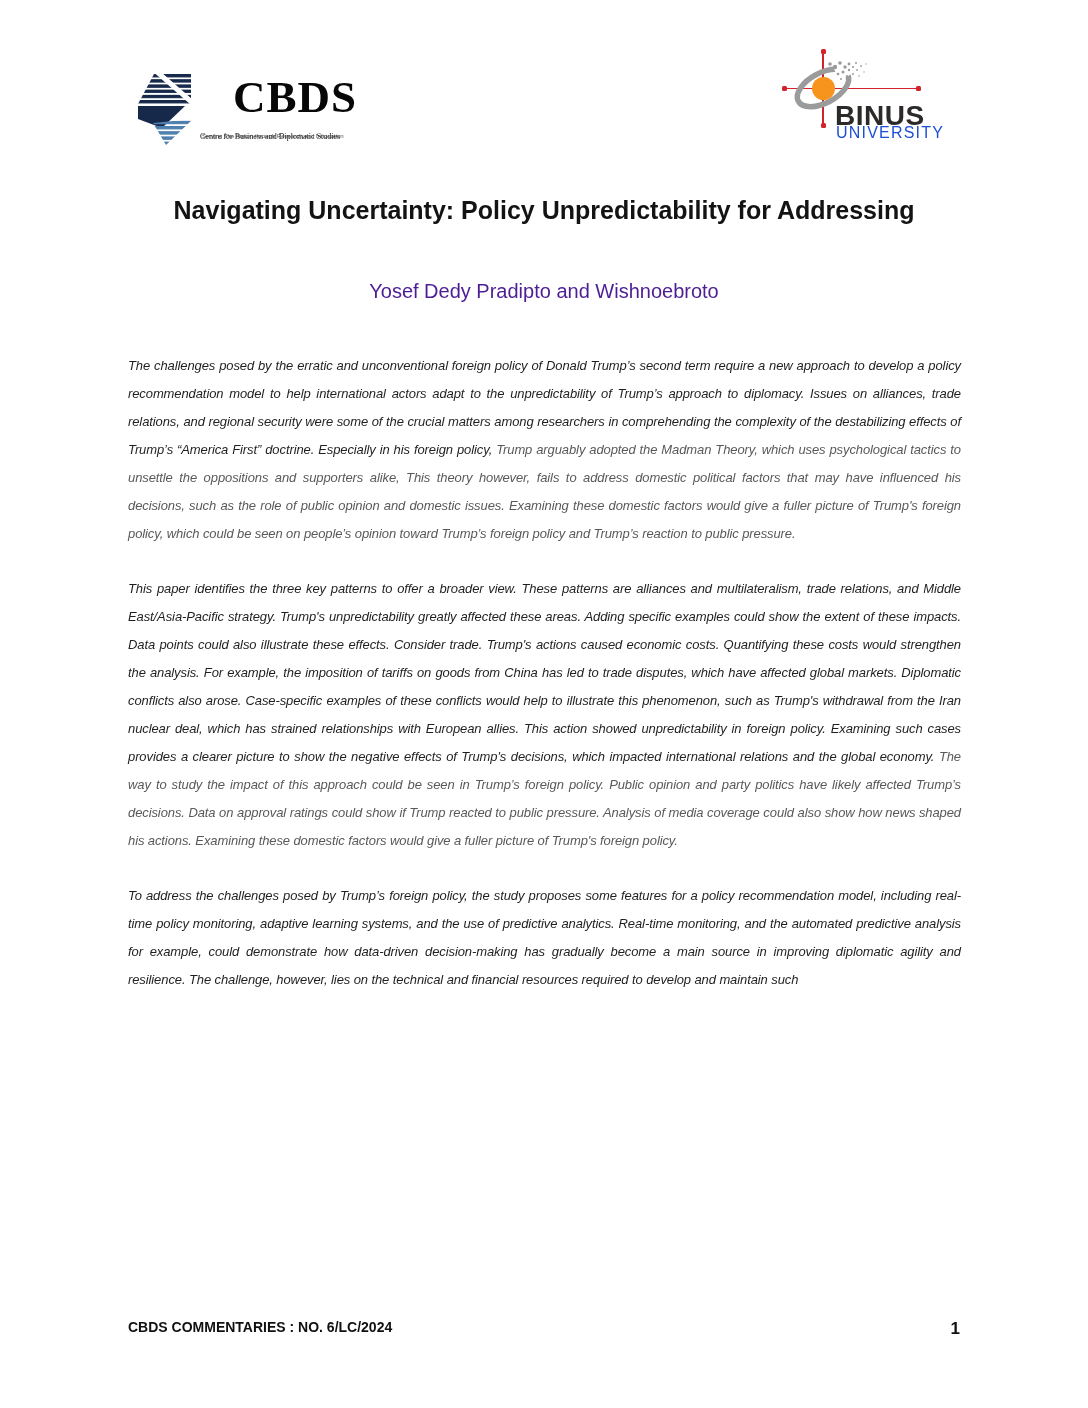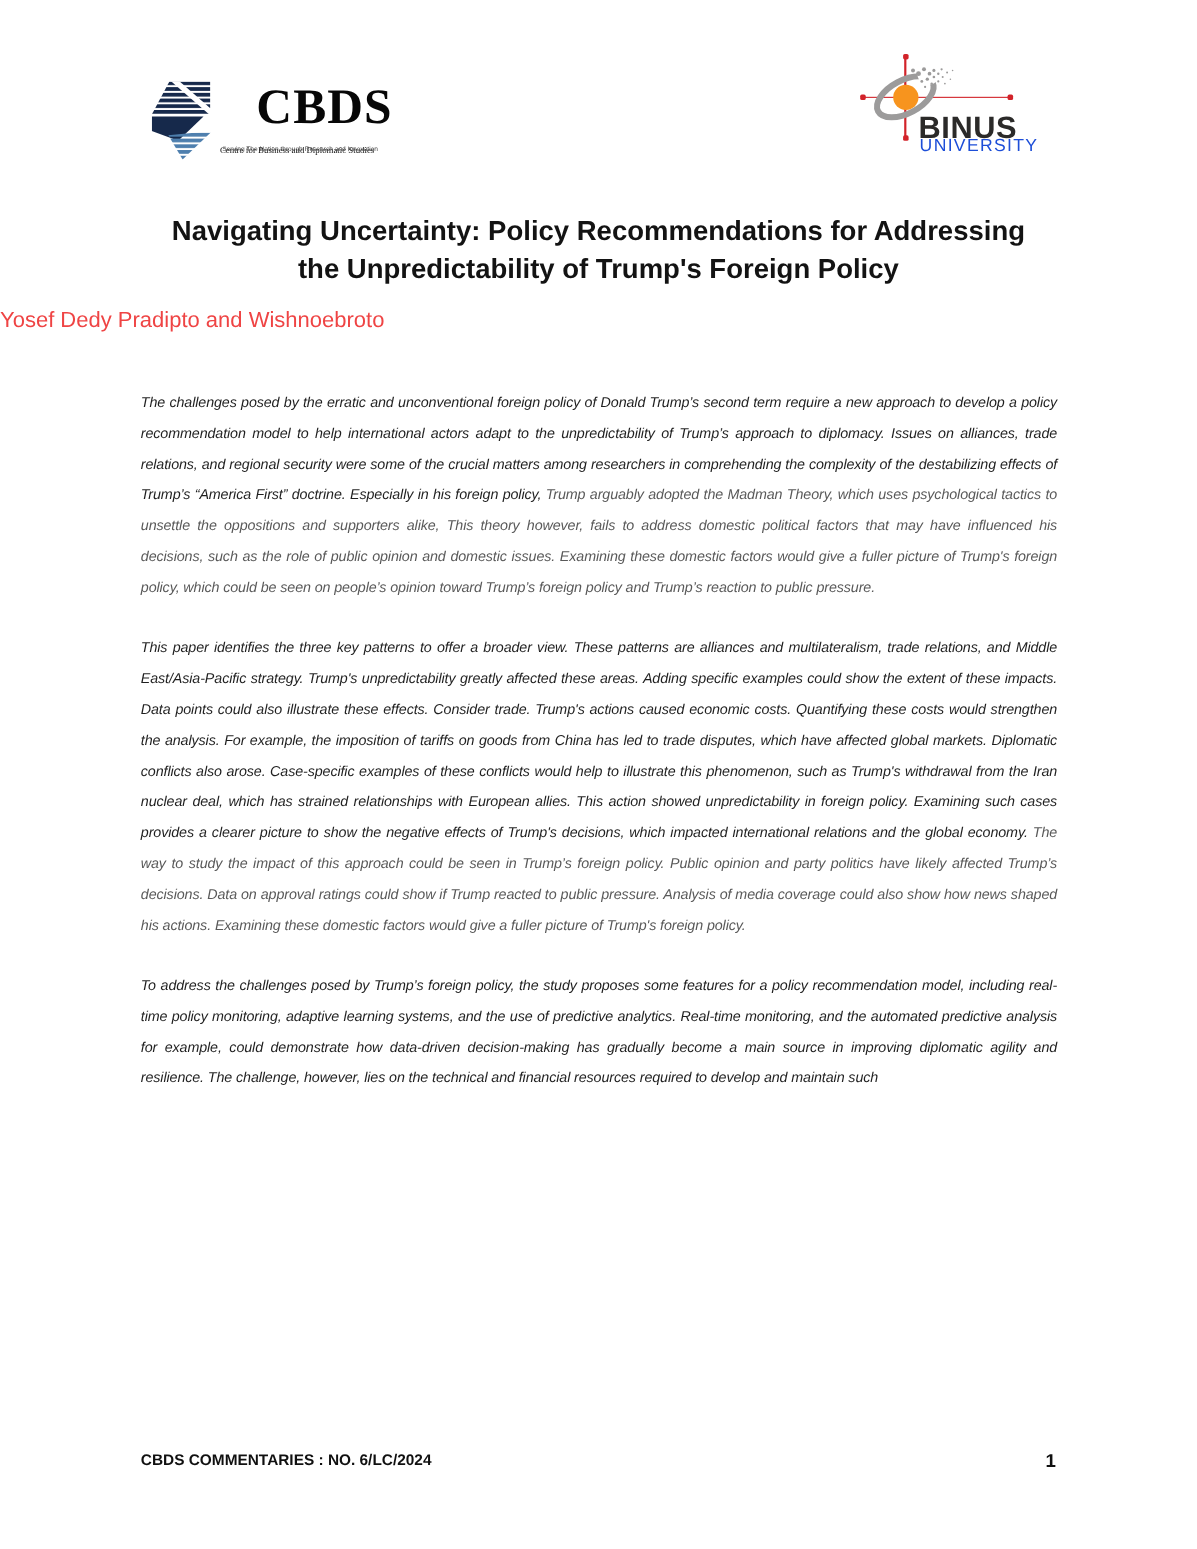--- a/index.html
+++ b/index.html
@@ -54,21 +54,21 @@
   }
 
   
   .doc-title {
     position:absolute; left:0; right:0; top:193px; margin:0;
     text-align:center; font-size:25px; font-weight:bold;
     line-height:35px; color:#131313;
   }
   .authors {
     position:absolute; left:0; right:0; top:280px;
-    font-size:20px; color:#ef4444;
+    text-align:center; font-size:20px; color:#4c1d95;
   }
 
   
   .body-text {
     position:absolute; left:128px; top:352px; width:833px;
     font-size:13px; line-height:28px; text-align:justify;
     color:#1f1f1f; letter-spacing:-0.1px;font-style:italic;
   }
   .body-text p { margin:0 0 27px 0; }
   .seg-gray { color:#595959; }
@@ -138,22 +138,21 @@
         <circle cx="55" cy="25" r="1.0"></circle>
         <circle cx="52" cy="20" r="1.3"></circle>
       </g>
     </svg>
     <div class="binus-globe"></div>
     <div class="binus-wordmark">BINUS</div>
     <div class="binus-university">UNIVERSITY</div>
   </div>
 
   <h1 class="doc-title">
-    <div>Navigating Uncertainty: Policy Recommendations for Addressing</div>
-    <div>the Unpredictability of Trump's Foreign Policy</div>
+    <div>Navigating Uncertainty: Policy Unpredictability for Addressing</div>
   </h1>
 
   <div class="authors">Yosef Dedy Pradipto and Wishnoebroto</div>
 
   <div class="body-text">
     <p><span class="seg-black">The challenges posed by the erratic and unconventional foreign policy of Donald Trump’s second term require a new approach to develop a policy recommendation model to help international actors adapt to the unpredictability of Trump’s approach to diplomacy. Issues on alliances, trade relations, and regional security were some of the crucial matters among researchers in comprehending the complexity of the destabilizing effects of Trump’s “America First” doctrine. Especially in his foreign policy, </span><span class="seg-gray">Trump arguably adopted the Madman Theory, which uses psychological tactics to unsettle the oppositions and supporters alike, This theory however, fails to address domestic political factors that may have influenced his decisions, such as the role of public opinion and domestic issues. Examining these domestic factors would give a fuller picture of Trump's foreign policy, which could be seen on people’s opinion toward Trump’s foreign policy and Trump’s reaction to public pressure.</span></p>
     <p><span class="seg-black">This paper identifies the three key patterns to offer a broader view. These patterns are alliances and multilateralism, trade relations, and Middle East/Asia-Pacific strategy. Trump's unpredictability greatly affected these areas. Adding specific examples could show the extent of these impacts. Data points could also illustrate these effects. Consider trade. Trump's actions caused economic costs. Quantifying these costs would strengthen the analysis. For example, the imposition of tariffs on goods from China has led to trade disputes, which have affected global markets. Diplomatic conflicts also arose. Case-specific examples of these conflicts would help to illustrate this phenomenon, such as Trump's withdrawal from the Iran nuclear deal, which has strained relationships with European allies. This action showed unpredictability in foreign policy. Examining such cases provides a clearer picture to show the negative effects of Trump's decisions, which impacted international relations and the global economy. </span><span class="seg-gray">The way to study the impact of this approach could be seen in Trump’s foreign policy. Public opinion and party politics have likely affected Trump’s decisions. Data on approval ratings could show if Trump reacted to public pressure. Analysis of media coverage could also show how news shaped his actions. Examining these domestic factors would give a fuller picture of Trump's foreign policy.</span></p>
     <p><span class="seg-black">To address the challenges posed by Trump’s foreign policy, the study proposes some features for a policy recommendation model, including real-time policy monitoring, adaptive learning systems, and the use of predictive analytics. Real-time monitoring, and the automated predictive analysis for example, could demonstrate how data-driven decision-making has gradually become a main source in improving diplomatic agility and resilience. The challenge, however, lies on the technical and financial resources required to develop and maintain such</span></p>
   </div>
 

